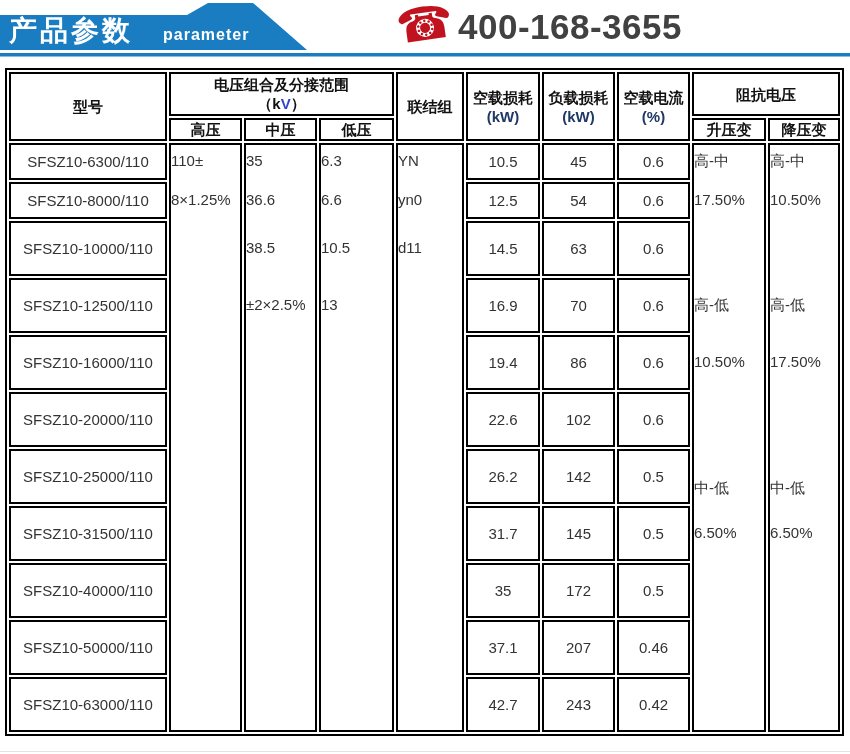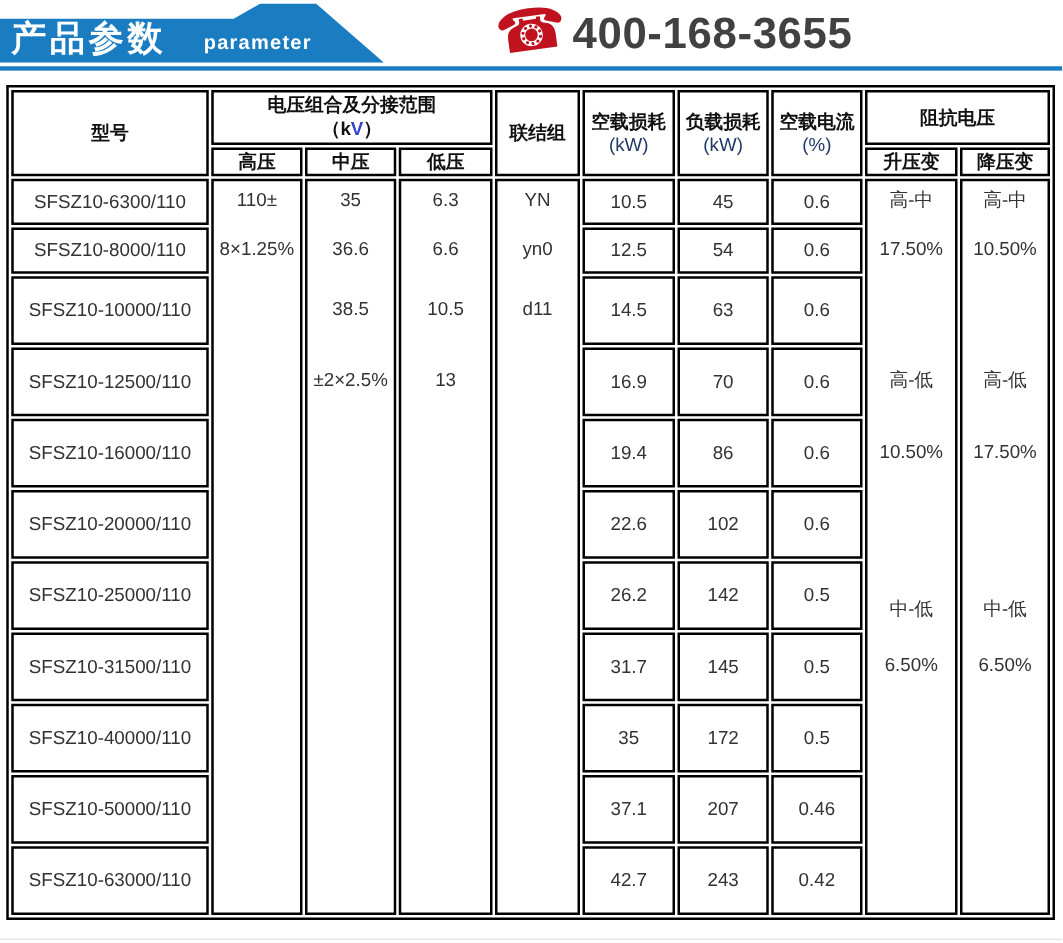--- a/index.html
+++ b/index.html
@@ -23,24 +23,24 @@
   table.spec{position:absolute;left:5px;top:68px;width:838px;border-collapse:separate;
              border-spacing:2px;table-layout:fixed;background:#fff;border:2px solid #000;
              color:#333;font-size:15px;}
   table.spec td{border:2px solid #000;background:#fff;text-align:center;
                 vertical-align:middle;padding:0;box-sizing:border-box;overflow:hidden;}
   tr.h1 td{height:44px;}
   tr.h2 td{height:20px;margin-top:12px;}
   tr.d-sm td{height:37px;}
   tr.d td{height:55px;}
   td.hd{font-weight:700;color:#111;line-height:19px;}
-  .unit{font-weight:400;color:#1f3864;}
+  .unit{font-weight:700;color:#1f3864;}
   .blue-v{color:#3344cc;}
   td.merged{position:relative;}
-  .stk{position:absolute;left:0;right:0;text-align:center;line-height:20px;}
+  .stk{position:absolute;left:0;right:0;text-align:left;line-height:20px;}
   .p1{top:6px}.p2{top:45px}.p3{top:93px}.p4{top:150px}.p5{top:207px}.p7{top:333px}.p8{top:378px}
 
   .footer-line{position:absolute;left:0;top:751px;width:850px;height:1px;background:#e3e3e3;}
 </style>
 </head>
 <body>
 
 <div class="page">
 
   <div class="banner">

